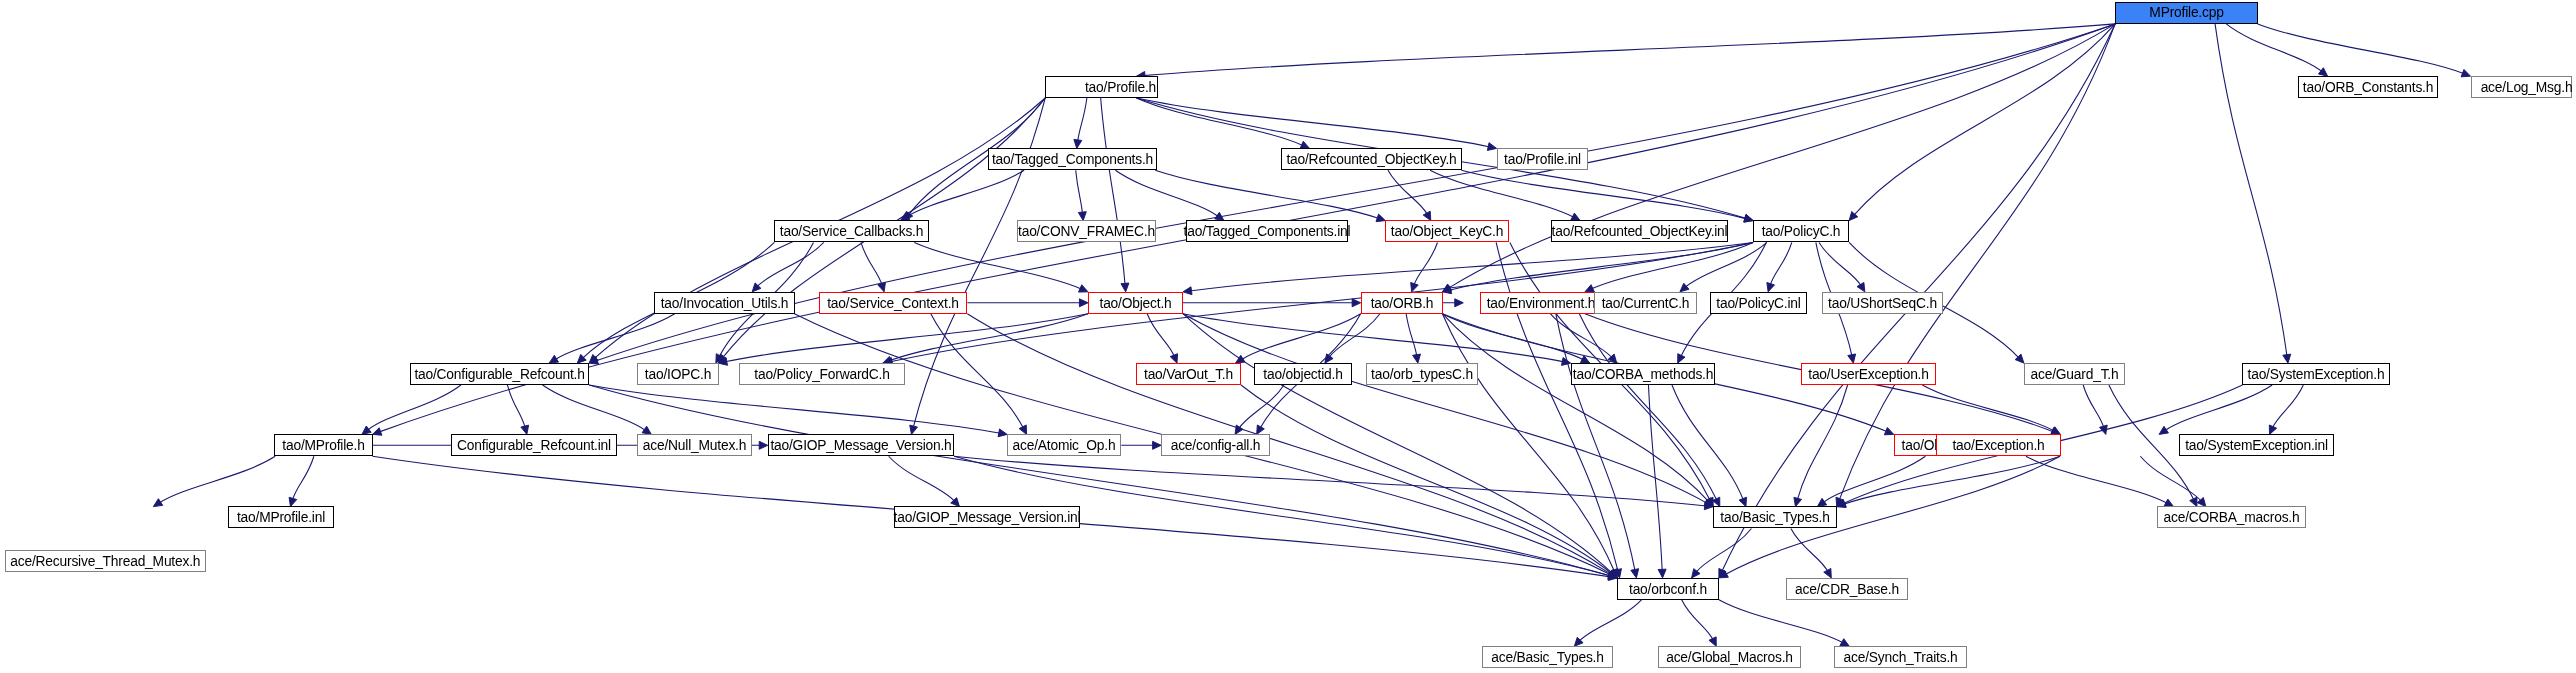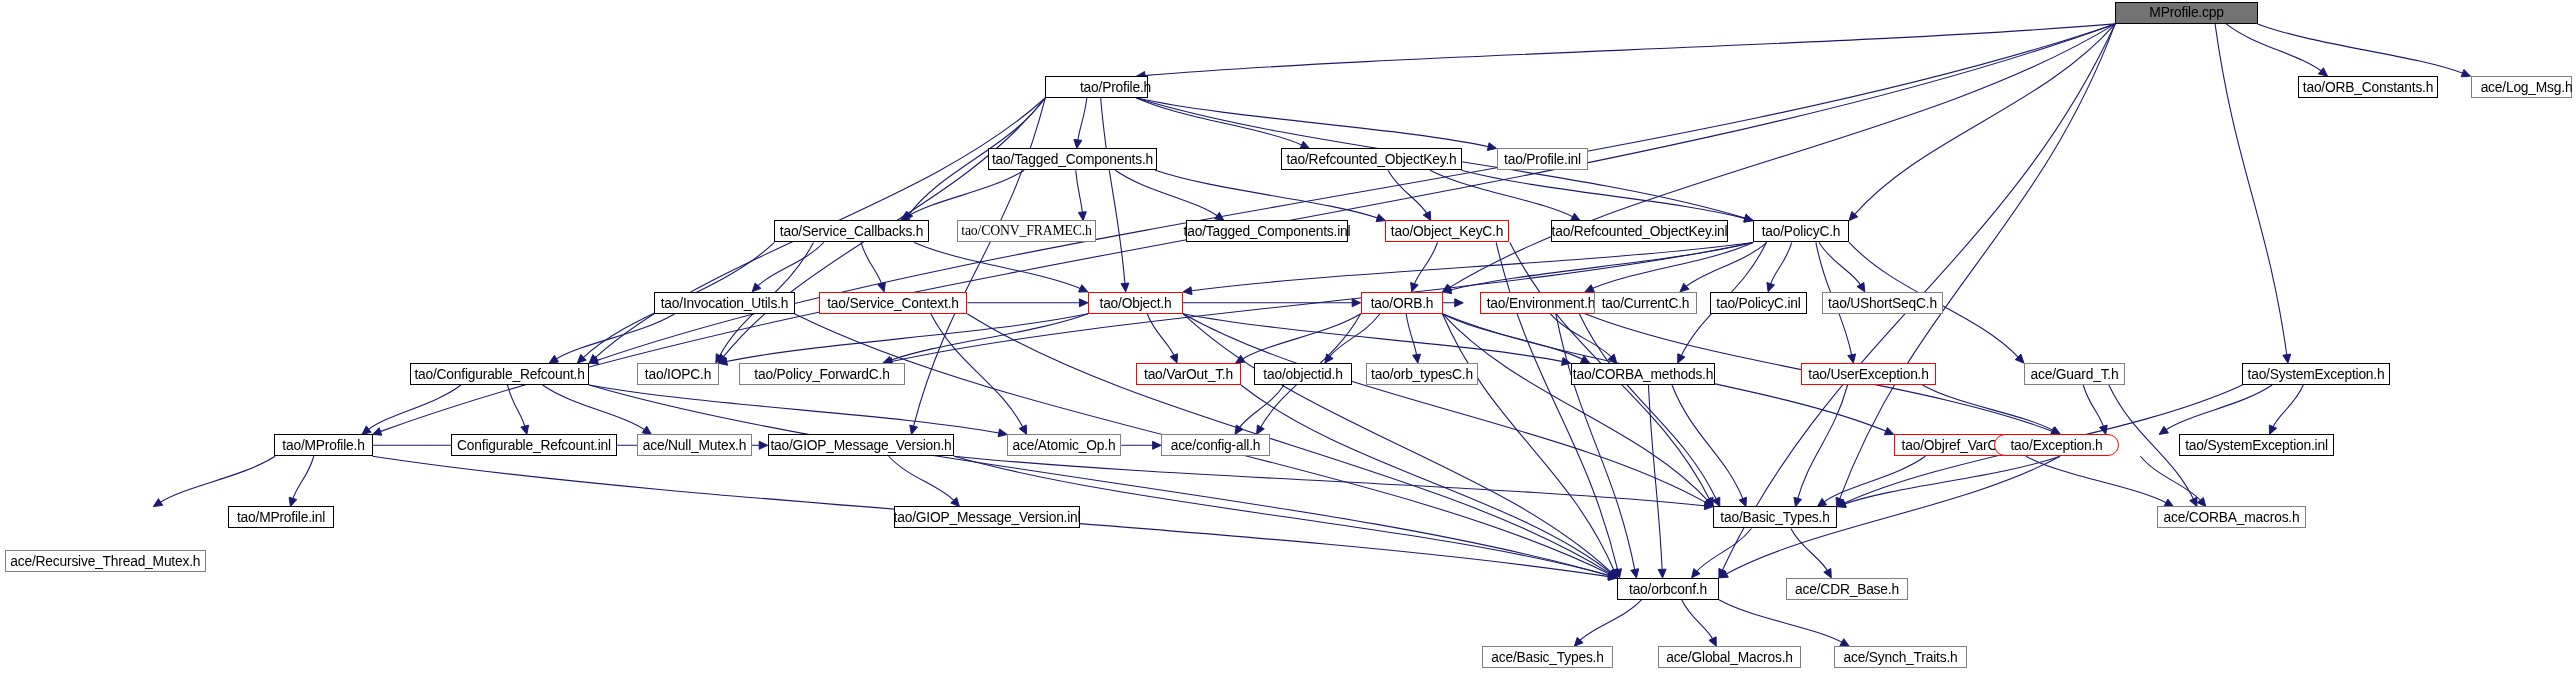--- a/index.html
+++ b/index.html
@@ -4,21 +4,21 @@
 <style>
   html,body{margin:0;padding:0;background:#ffffff;}
   #canvas{position:relative;width:2576px;height:674px;background:#fff;
           font-family:"Liberation Sans",sans-serif;overflow:hidden;}
   .node{position:absolute;box-sizing:border-box;display:flex;align-items:center;
         justify-content:center;white-space:nowrap;background:#ffffff;
         border:1px solid #808080;color:#000000;font-size:13.8px;height:22px;
         letter-spacing:-0.2px;}
   .node.black{border:1px solid #000000;}
   .node.red{border:1px solid #ff0000;}
-  .node.root{border:1px solid #000000;background:#737373;}
+  .node.root{border:1px solid #000000;background:#3b82f6;}
   svg#edges{position:absolute;left:0;top:0;width:2576px;height:674px;
             pointer-events:none;}
   svg#edges path{fill:none;stroke:#191970;stroke-width:1.15;}
   svg#edges polygon{fill:#191970;stroke:#191970;stroke-width:1;}
 </style>
 </head>
 <body>
 
 <div id="canvas">
   <svg id="edges" viewBox="0 0 2711 709" width="2576" height="674">
@@ -224,28 +224,28 @@
       <polygon points="1927.28,608 1919.3562547376066,602.0121572317989 1926.779517573507,598.0808509769854"></polygon>
       <path d="M1727.67,631 C1708.189,651.825 1676.311,659.175 1661.6120407807637,674.8880447995789"></path>
       <polygon points="1656.83,680 1659.9111650264435,670.5582617024288 1666.0455112669488,676.2967106393453"></polygon>
       <path d="M1769.8,631 C1779.81,651.825 1796.19,659.175 1803.1674358490513,673.6909941614878"></path>
       <polygon points="1806.2,680 1798.515585445673,673.7079595553392 1806.0863924518876,670.0688825742008"></polygon>
       <path d="M1809,631 C1846.7327500000001,651.825 1908.47725,659.175 1940.0814324293112,676.6175955990594"></path>
       <polygon points="1946.21,680 1936.3009704828357,679.328334884061 1940.3598557639646,671.9740537992345"></polygon>
     </svg>
   <div id="nodes">
       <div class="node root" style="left: 2115px; top: 1.9px; width: 143px;">MProfile.cpp</div>
-      <div class="node black" style="left: 1045px; top: 76px; width: 103px; padding-left: 38px;">tao/Profile.h</div>
+      <div class="node black" style="left: 1045px; top: 76px; width: 113px; padding-left: 38px;">tao/Profile.h</div>
       <div class="node black" style="left: 2298px; top: 76px; width: 140px;">tao/ORB_Constants.h</div>
       <div class="node " style="left: 2471px; top: 76px; width: 101px; padding-left: 10px;">ace/Log_Msg.h</div>
       <div class="node black" style="left: 988px; top: 148px; width: 169px;">tao/Tagged_Components.h</div>
       <div class="node black" style="left: 1281px; top: 148px; width: 181px;">tao/Refcounted_ObjectKey.h</div>
       <div class="node " style="left: 1497px; top: 148px; width: 91px;">tao/Profile.inl</div>
       <div class="node black" style="left: 774px; top: 220px; width: 155px;">tao/Service_Callbacks.h</div>
-      <div class="node " style="left: 957px; top: 220px; width: 139px; font-family: Liberation Serif, serif;">tao/CONV_FRAMEC.h</div>
+      <div class="node " style="left: 1017px; top: 220px; width: 139px;">tao/CONV_FRAMEC.h</div>
       <div class="node black" style="left: 1186px; top: 220px; width: 162px;">tao/Tagged_Components.inl</div>
       <div class="node red" style="left: 1385px; top: 220px; width: 124px;">tao/Object_KeyC.h</div>
       <div class="node black" style="left: 1551px; top: 220px; width: 177px;">tao/Refcounted_ObjectKey.inl</div>
       <div class="node black" style="left: 1753px; top: 220px; width: 96px;">tao/PolicyC.h</div>
       <div class="node black" style="left: 654px; top: 292px; width: 141px;">tao/Invocation_Utils.h</div>
       <div class="node red" style="left: 819px; top: 292px; width: 148px;">tao/Service_Context.h</div>
       <div class="node red" style="left: 1088px; top: 292px; width: 95px;">tao/Object.h</div>
       <div class="node red" style="left: 1361px; top: 292px; width: 82px;">tao/ORB.h</div>
       <div class="node red" style="left: 1463px; top: 292px; width: 122px; margin-left: 17px;">tao/Environment.h</div>
       <div class="node " style="left: 1594px; top: 292px; width: 103px;">tao/CurrentC.h</div>
@@ -261,21 +261,21 @@
       <div class="node red" style="left: 1801px; top: 363px; width: 135px;">tao/UserException.h</div>
       <div class="node " style="left: 2024px; top: 363px; width: 101px;">ace/Guard_T.h</div>
       <div class="node black" style="left: 2242px; top: 363px; width: 148px;">tao/SystemException.h</div>
       <div class="node black" style="left: 274px; top: 434px; width: 99px;">tao/MProfile.h</div>
       <div class="node black" style="left: 451px; top: 434px; width: 166px;">Configurable_Refcount.inl</div>
       <div class="node " style="left: 637px; top: 434px; width: 115px;">ace/Null_Mutex.h</div>
       <div class="node black" style="left: 768px; top: 434px; width: 186px;">tao/GIOP_Message_Version.h</div>
       <div class="node " style="left: 1007px; top: 434px; width: 114px;">ace/Atomic_Op.h</div>
       <div class="node " style="left: 1161px; top: 434px; width: 109px;">ace/config-all.h</div>
       <div class="node red" style="left: 1894px; top: 434px; width: 148px;">tao/Objref_VarOut_T.h</div>
-      <div class="node red" style="left: 1994px; top: 434px; width: 125px; border-radius: 11px;">tao/Exception.h</div>
+      <div class="node red" style="left: 1936px; top: 434px; width: 125px;">tao/Exception.h</div>
       <div class="node black" style="left: 2179px; top: 434px; width: 155px;">tao/SystemException.inl</div>
       <div class="node " style="left: 4.8px; top: 506px; width: 201px; margin-top: 44px;">ace/Recursive_Thread_Mutex.h</div>
       <div class="node black" style="left: 228px; top: 506px; width: 106px;">tao/MProfile.inl</div>
       <div class="node black" style="left: 894px; top: 506px; width: 186px;">tao/GIOP_Message_Version.inl</div>
       <div class="node black" style="left: 1713px; top: 506px; width: 124px;">tao/Basic_Types.h</div>
       <div class="node " style="left: 2157px; top: 506px; width: 149px;">ace/CORBA_macros.h</div>
       <div class="node black" style="left: 1617px; top: 578px; width: 102px;">tao/orbconf.h</div>
       <div class="node " style="left: 1786px; top: 578px; width: 122px;">ace/CDR_Base.h</div>
       <div class="node " style="left: 1482px; top: 646px; width: 131px;">ace/Basic_Types.h</div>
       <div class="node " style="left: 1658px; top: 646px; width: 143px;">ace/Global_Macros.h</div>

